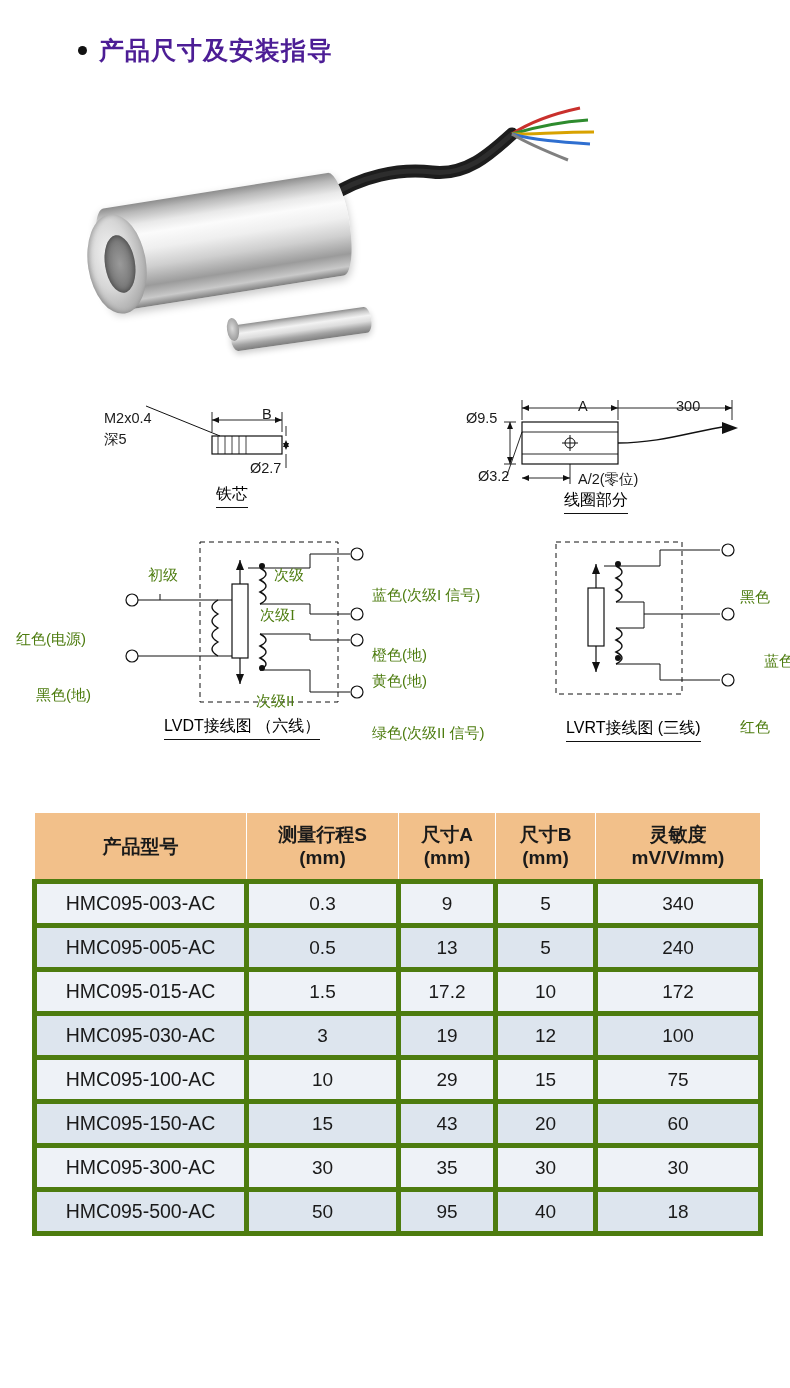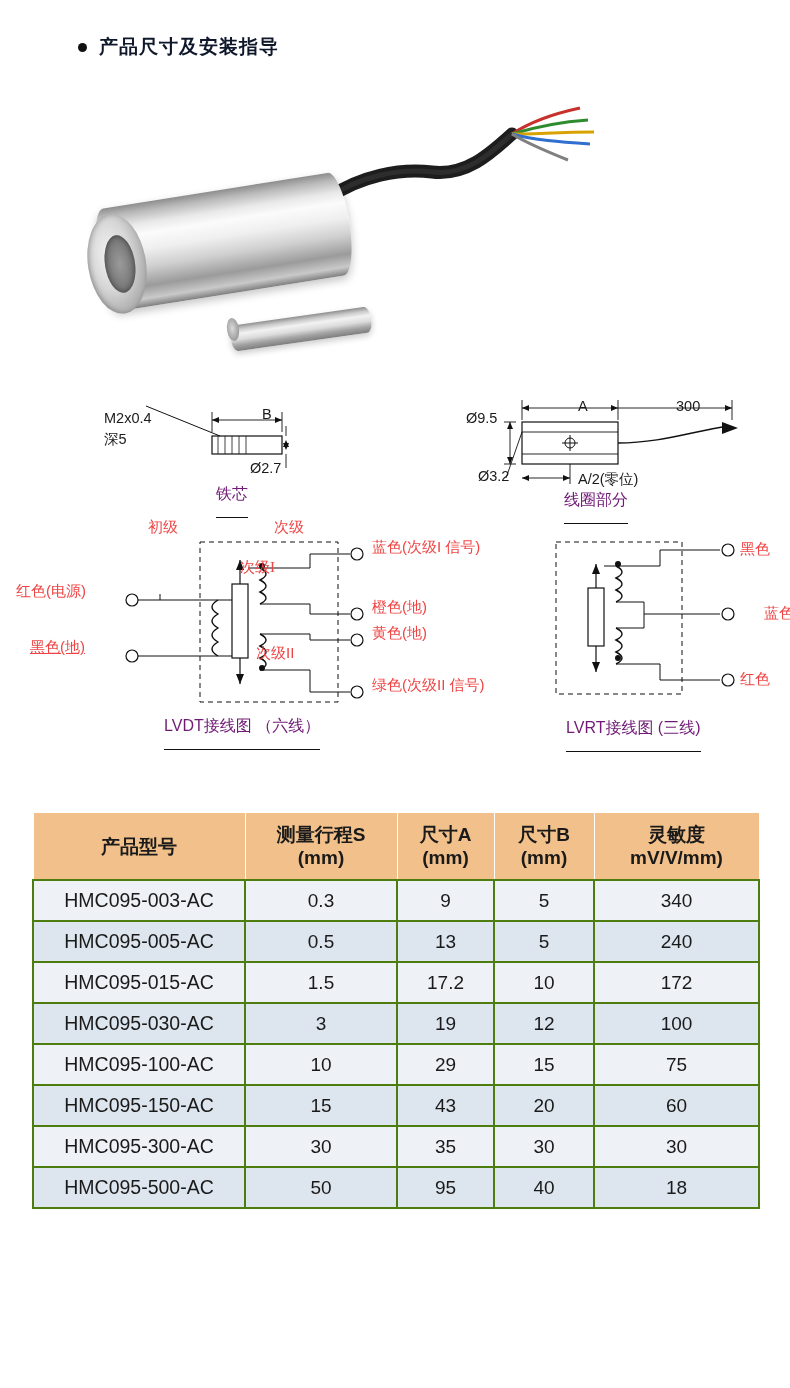--- a/index.html
+++ b/index.html
@@ -26,24 +26,24 @@
     gap: 12px;
   }
   .heading .bullet {
     width: 9px;
     height: 9px;
     border-radius: 50%;
     background: #111111;
     display: inline-block;
   }
   .heading .title {
-    font-size: 19px;
+    font-size: 25px;
     font-weight: bold;
     letter-spacing: 1px;
-    color: #0f172a;
+    color: #4c1d95;
   }
 
   
   .photo {
     position: absolute;
     top: 80px;
     left: 60px;
     width: 690px;
     height: 300px;
   }
@@ -123,30 +123,31 @@
   }
   .dim-label {
     position: absolute;
     font-size: 14.5px;
     color: #1a1a1a;
     white-space: nowrap;
   }
   .cap-label {
     position: absolute;
     font-size: 16px;
-    color: #701a75;
+    color: #000000;
     white-space: nowrap;
     border-bottom: 1.4px solid #111;
-    padding-bottom: 12px;
+    padding-bottom: 2px;
   }
   .cap-plain {
     position: absolute;
     font-size: 15px;
-    color: #ef4444;
+    color: #4d7c0f;
     white-space: nowrap;
+    margin-top: 48px;
   }
 
   
   .table-wrap {
     position: absolute;
     top: 812px;
     left: 32px;
     width: 726px;
   }
   table.spec {
@@ -160,21 +161,21 @@
     font-size: 19px;
     font-weight: bold;
     padding: 10px 2px;
     line-height: 1.22;
     border: 1px solid #ffffff;
   }
   table.spec td {
     font-size: 19px;
     text-align: center;
     padding: 8px 2px;
-    border: 2px solid #4d7c0f;
+    border: 5px solid #4d7c0f;
     color: #1a1a1a;
   }
   table.spec tbody tr:nth-child(odd) td { background: #eef2f7; }
   table.spec tbody tr:nth-child(even) td { background: #dde5ee; }
   table.spec td.model { font-size: 19.5px; }
   .col-model { width: 212px; }
   .col-s { width: 152px; }
   .col-a { width: 97px; }
   .col-b { width: 100px; }
   .col-sens { width: 165px; }
@@ -318,23 +319,23 @@
 
     <path d="M250,106 L300,106 L300,112 L340,112" fill="none" stroke="#111" stroke-width="1"></path>
     <circle cx="347" cy="112" r="6" fill="#fff" stroke="#111" stroke-width="1.2"></circle>
 
     <path d="M250,142 L300,142 L300,164 L340,164" fill="none" stroke="#111" stroke-width="1"></path>
     <circle cx="347" cy="164" r="6" fill="#fff" stroke="#111" stroke-width="1.2"></circle>
   </svg>
   <span class="cap-plain" style="left:148px; top:126px;">初级</span>
   <span class="cap-plain" style="left:274px; top:126px;">次级</span>
   <span class="cap-plain" style="left:16px; top:190px;">红色(电源)</span>
-  <span class="cap-plain" style="left:30px; top:246px;text-decoration:underline;">黑色(地)</span>
+  <span class="cap-plain" style="left:36px; top:246px;">黑色(地)</span>
   <span class="cap-plain" style="left:372px; top:146px;">蓝色(次级I 信号)</span>
-  <span class="cap-plain" style="left:240px; top:166px;font-family:Liberation Serif, serif;">次级I</span>
+  <span class="cap-plain" style="left:260px; top:166px;font-family:Liberation Serif, serif;">次级I</span>
   <span class="cap-plain" style="left:372px; top:206px;">橙色(地)</span>
   <span class="cap-plain" style="left:372px; top:232px;">黄色(地)</span>
   <span class="cap-plain" style="left:256px; top:252px;">次级II</span>
   <span class="cap-plain" style="left:372px; top:284px;">绿色(次级II 信号)</span>
   <span class="cap-label" style="left:164px; top:324px;">LVDT接线图 （六线）</span>
 
   <svg width="250" height="190" viewBox="0 0 250 190" style="position:absolute; left:540px; top:140px;">
     <rect x="16" y="10" width="126" height="152" fill="none" stroke="#111" stroke-width="1" stroke-dasharray="5,4"></rect>
 
     <rect x="48" y="56" width="16" height="58" fill="#ffffff" stroke="#111" stroke-width="1.2"></rect>

